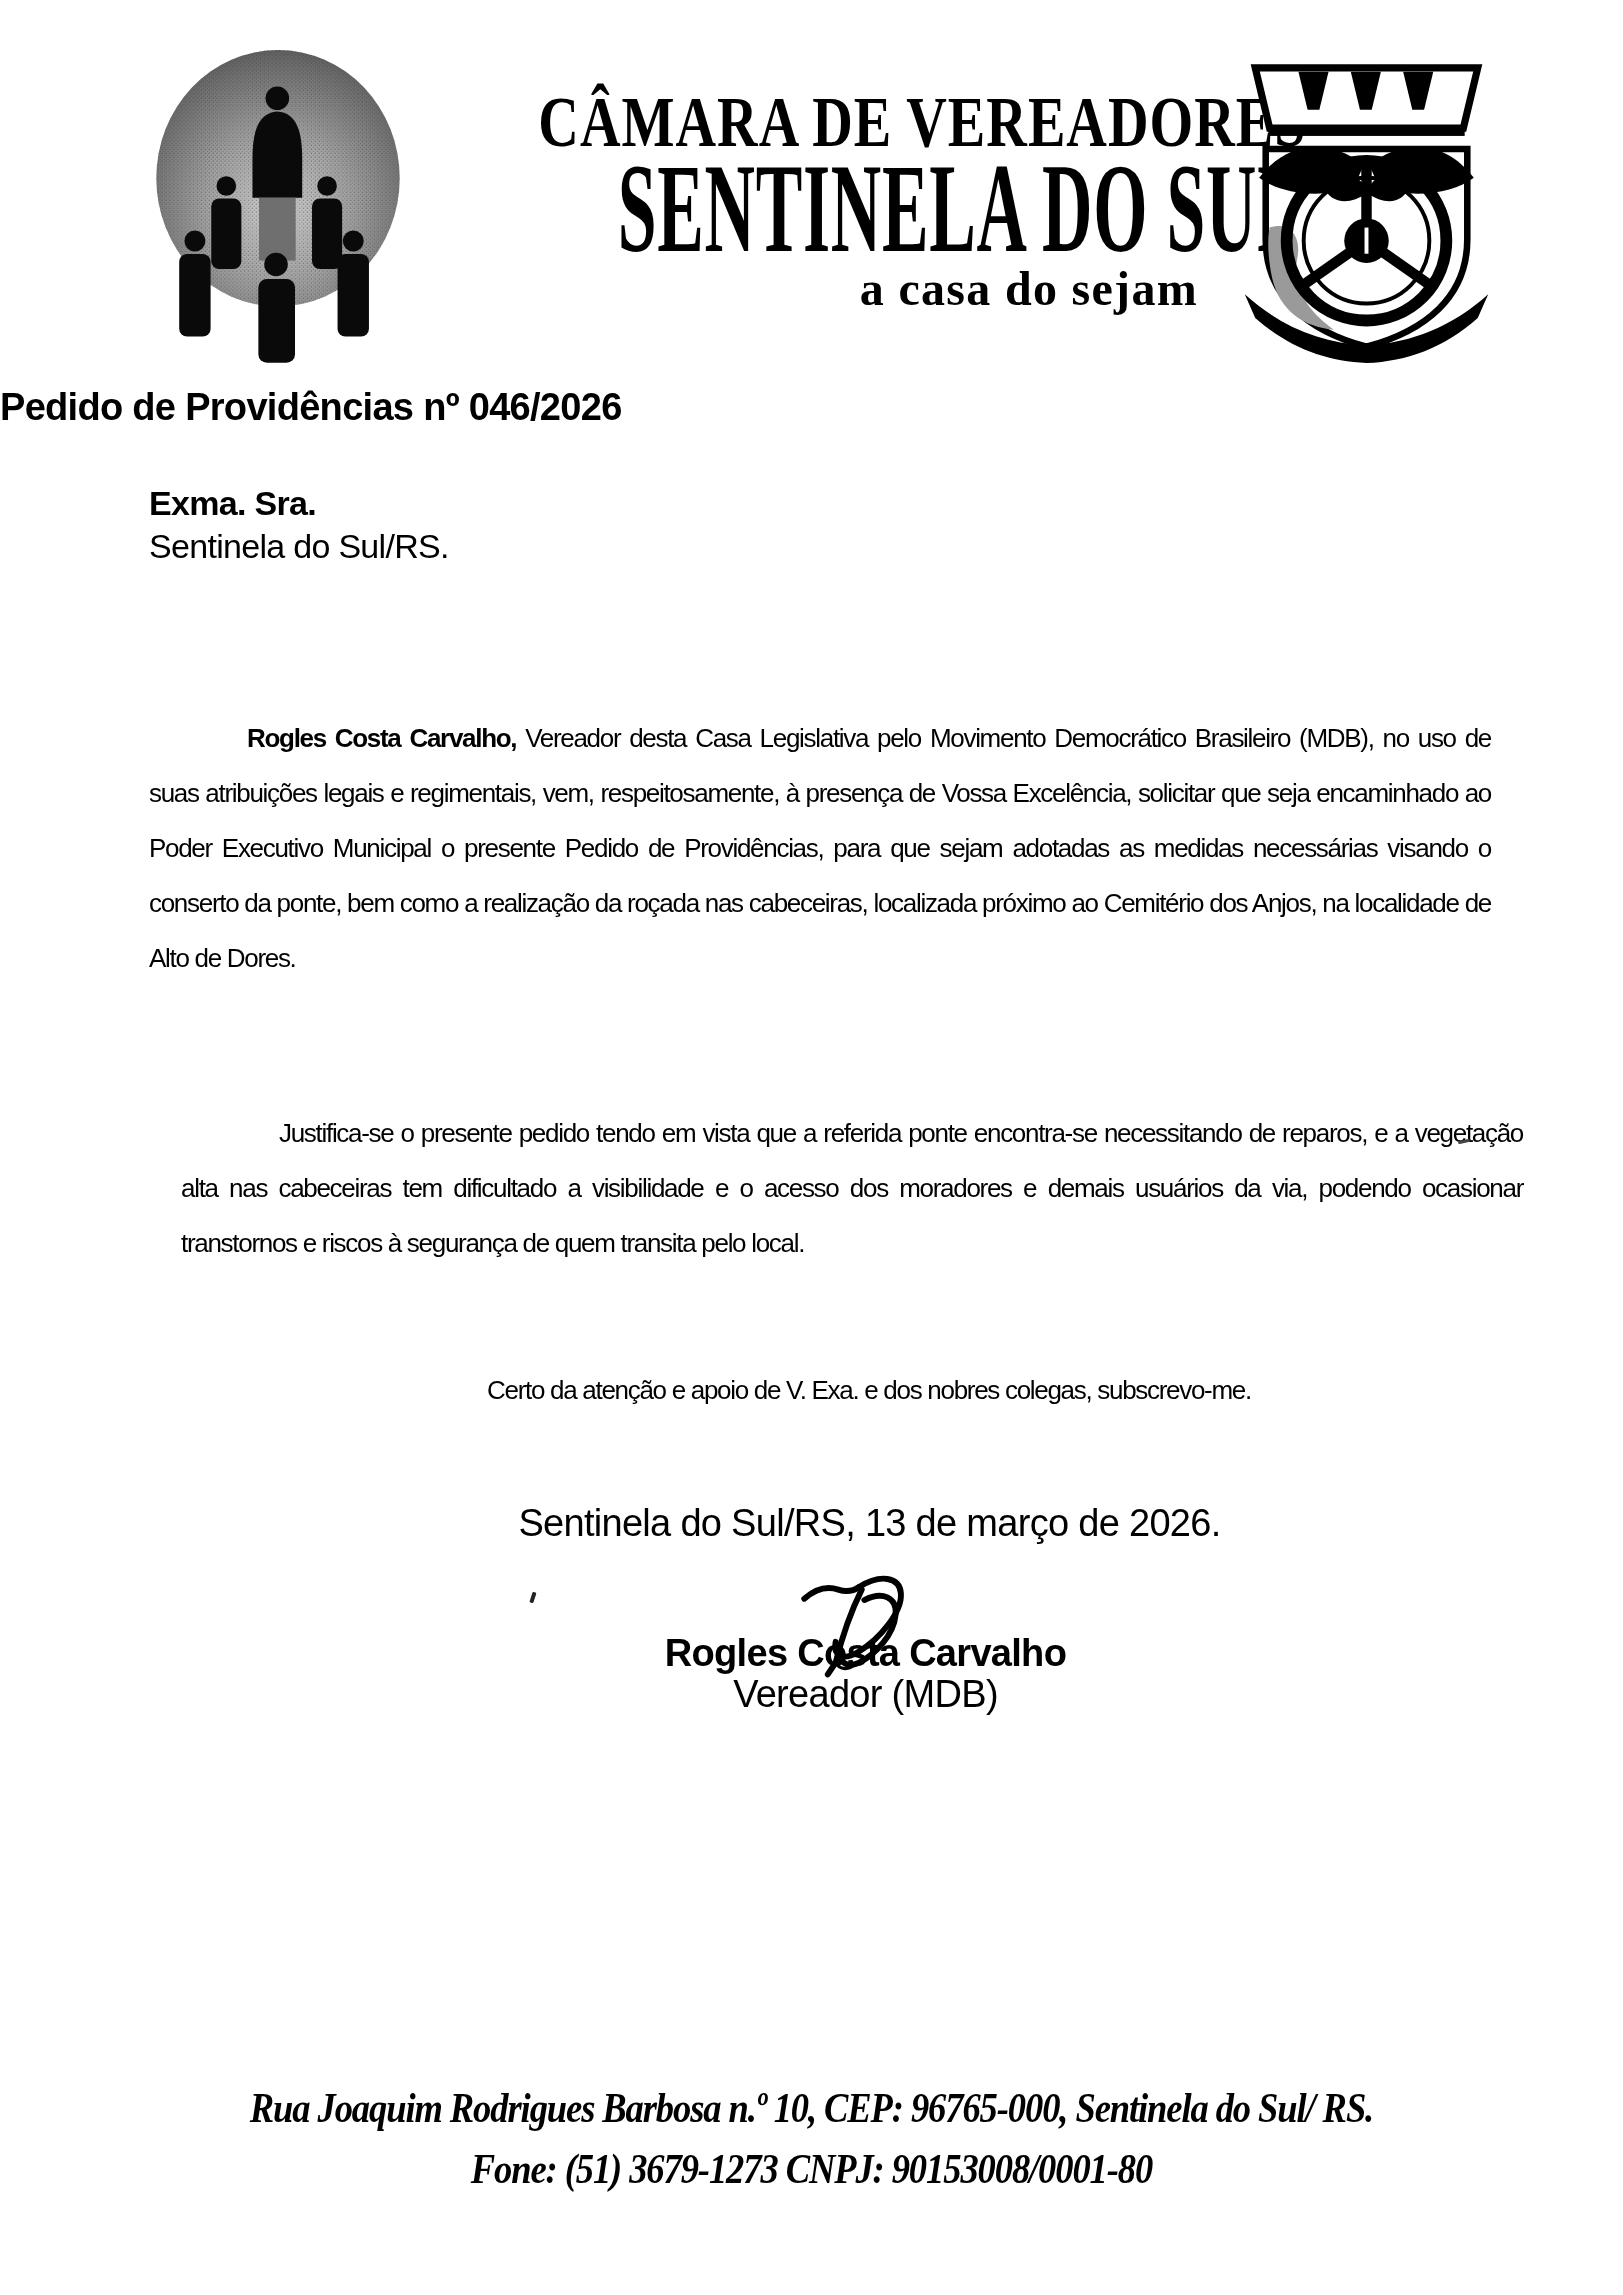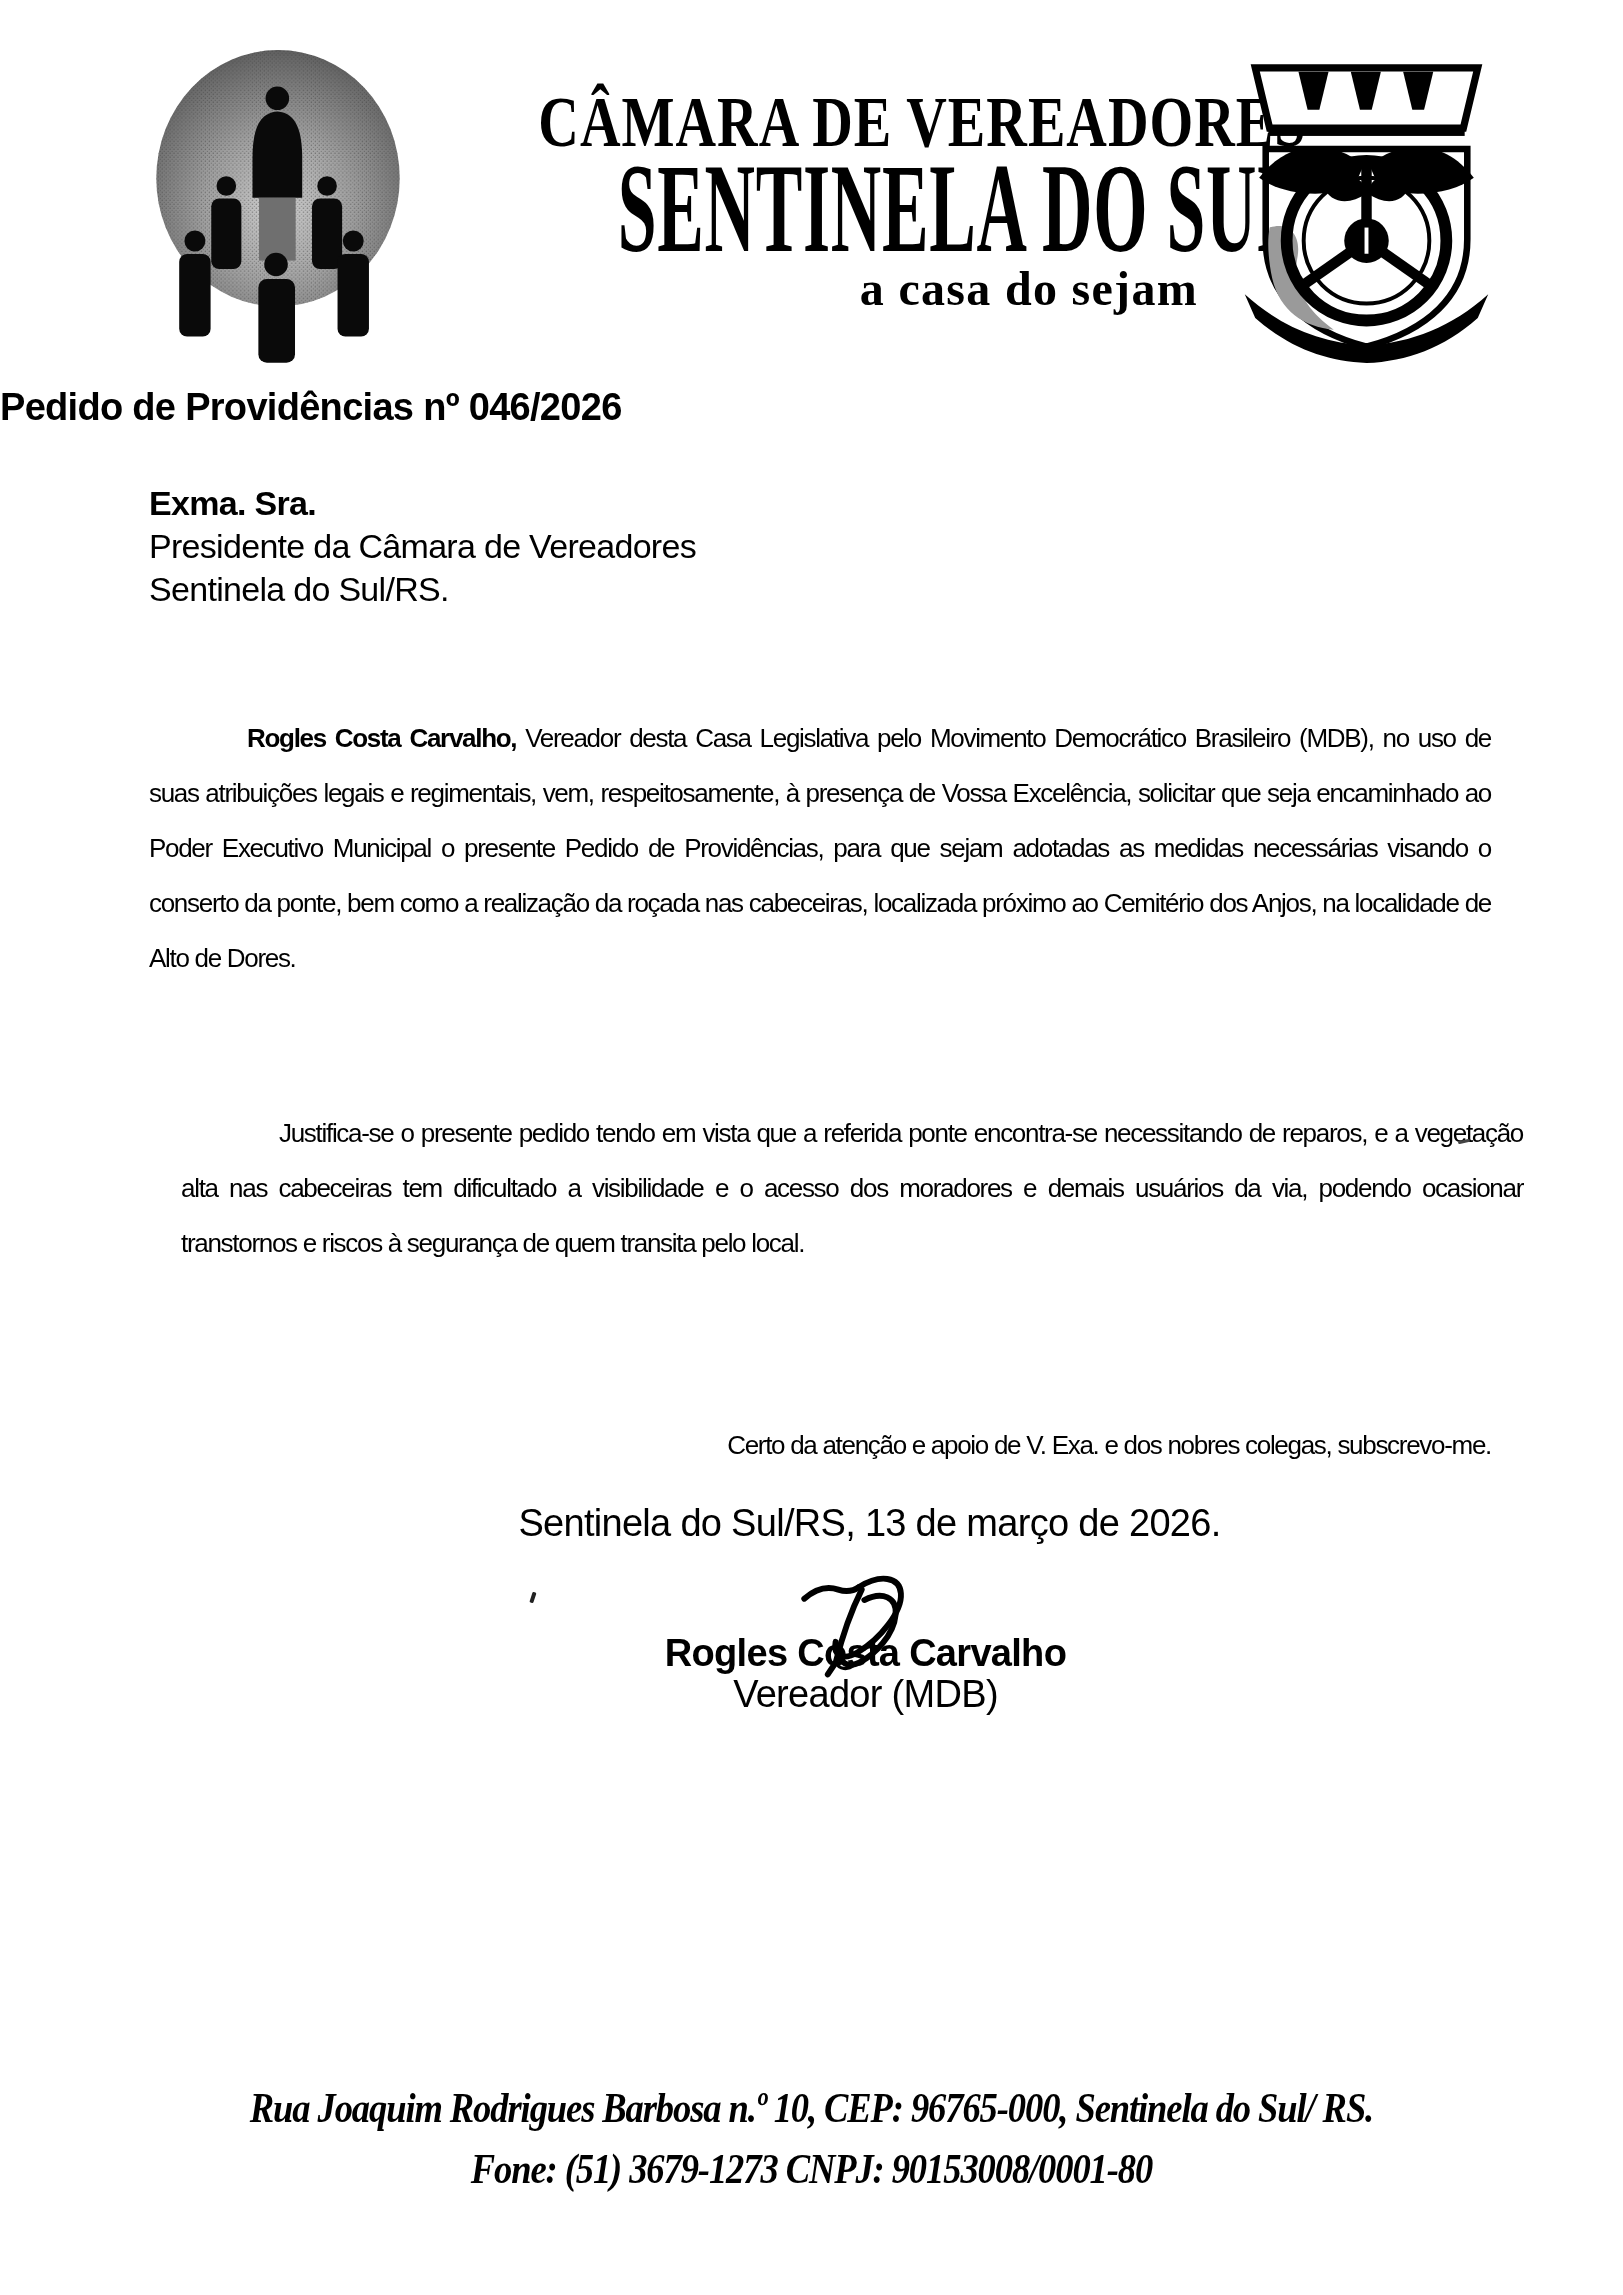--- a/index.html
+++ b/index.html
@@ -27,21 +27,21 @@
   .addr{position:absolute;left:149px;top:482px;font-size:34px;line-height:43px;letter-spacing:-0.7px;}
   .addr .b{font-weight:bold;}
   
   .bodypar{
     position:absolute;left:149px;width:1342px;
     font-size:26px;line-height:55px;letter-spacing:-1.3px;
     text-align:justify;margin:0;
   }
   .p1{top:711px;text-indent:98px;}
   .p2{top:1106px;text-indent:98px;margin-left:32px;}
-  .p3{top:1418px;text-indent:98px;text-align:right;}
+  .p3{top:1363px;text-indent:98px;text-align:center;}
   .b{font-weight:bold;}
   
   .dateline{
     position:absolute;left:0;top:1502px;width:1623px;text-align:center;
     font-size:38px;letter-spacing:-0.7px;transform:translateX(58px);
   }
   .scrawl{position:absolute;left:800px;top:1570px;width:113px;height:111px;z-index:3;}
   .sig-name{
     position:absolute;left:0;top:1632px;width:1623px;text-align:center;
     font-size:38px;font-weight:bold;letter-spacing:-0.7px;transform:translateX(54px);
@@ -138,21 +138,20 @@
       <path d="M282,218 C252,200 224,196 218,230 C244,248 272,246 282,218 Z" fill="#000"></path>
 
       <path d="M30,384 C86,434 146,458 216,462 C286,458 346,434 402,384 L386,420 C334,466 278,486 216,489 C154,486 98,466 46,420 Z" fill="#000"></path>
     </svg>
   </div>
 
   <div class="doc-title">Pedido de Providências nº 046/2026</div>
 
   <div class="addr">
     <div class="b">Exma. Sra.</div>
-    <div>Presidente da Câmara de Vereadores</div>
     <div>Sentinela do Sul/RS.</div>
   </div>
 
   <p class="bodypar p1"><span class="b">Rogles Costa Carvalho,</span><span> Vereador desta Casa Legislativa pelo Movimento Democrático Brasileiro (MDB), no uso de suas atribuições legais e regimentais, vem, respeitosamente, à presença de Vossa Excelência, solicitar que seja encaminhado ao Poder Executivo Municipal o presente Pedido de Providências, para que sejam adotadas as medidas necessárias visando o conserto da ponte, bem como a realização da roçada nas cabeceiras, localizada próximo ao Cemitério dos Anjos, na localidade de Alto de Dores.</span></p>
 
   <p class="bodypar p2">Justifica-se o presente pedido tendo em vista que a referida ponte encontra-se necessitando de reparos, e a vegetação alta nas cabeceiras tem dificultado a visibilidade e o acesso dos moradores e demais usuários da via, podendo ocasionar transtornos e riscos à segurança de quem transita pelo local.</p>
 
   <p class="bodypar p3">Certo da atenção e apoio de V. Exa. e dos nobres colegas, subscrevo-me.</p>
 
   <div class="dateline">Sentinela do Sul/RS, 13 de março de 2026.</div>

